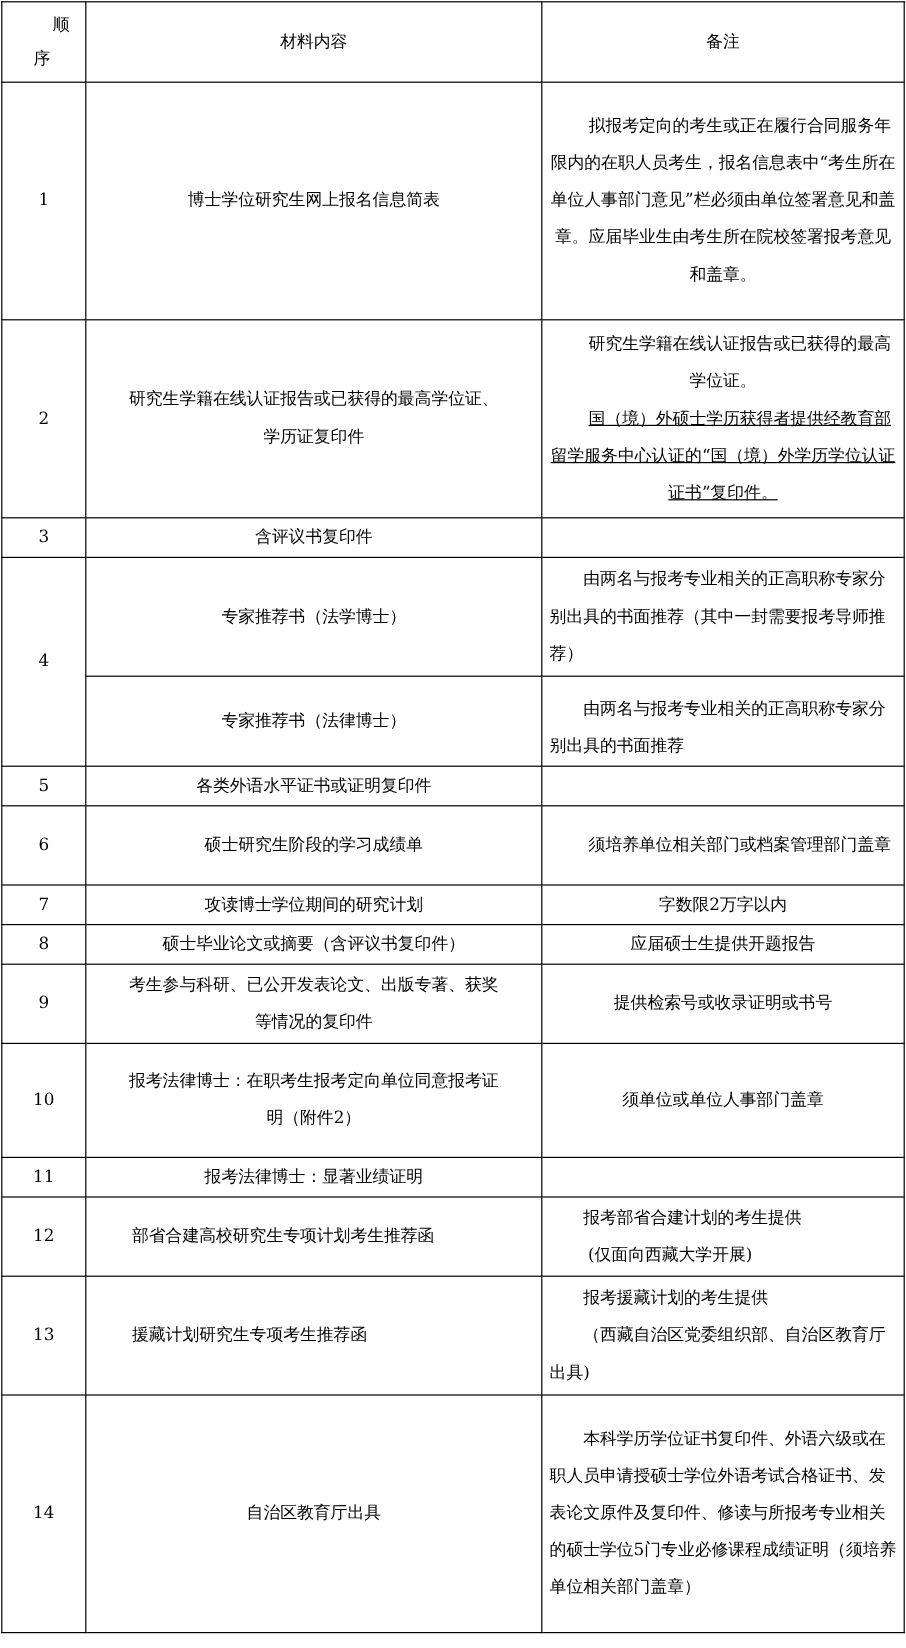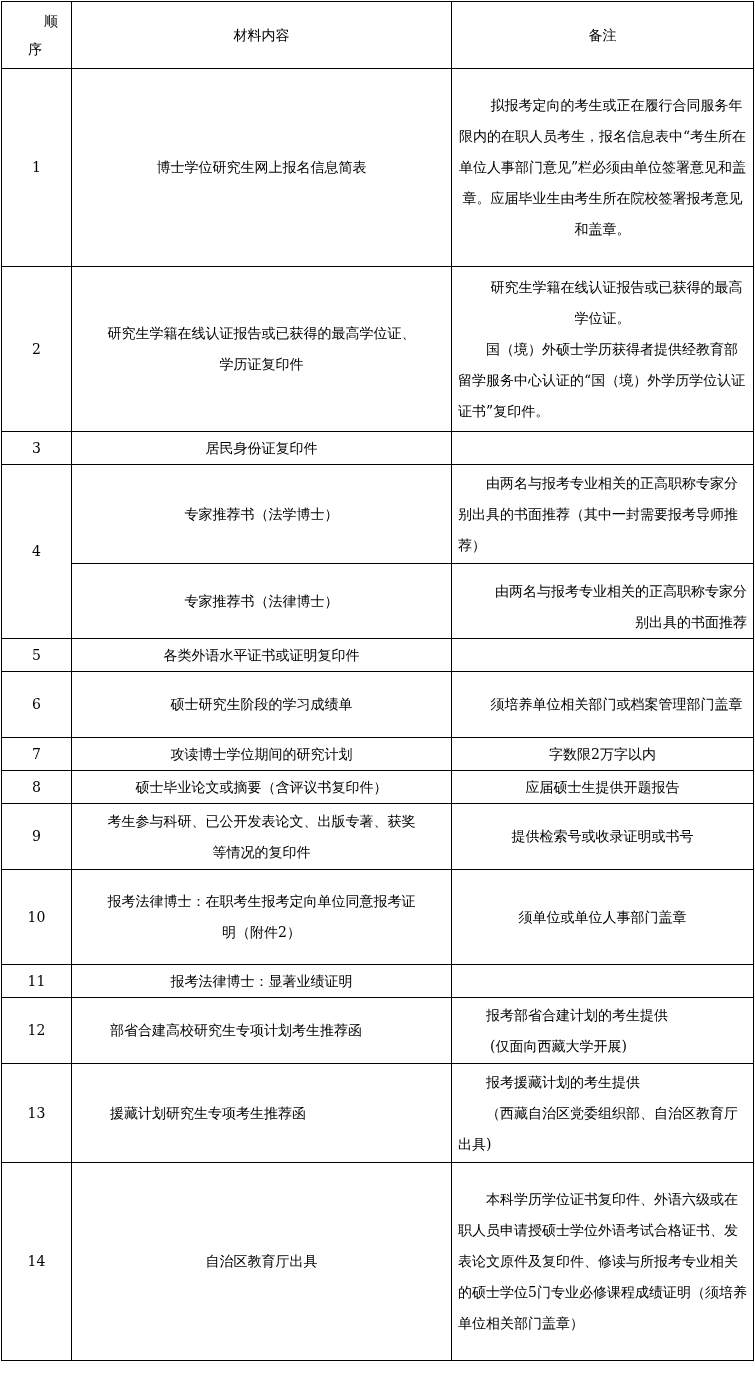--- a/index.html
+++ b/index.html
@@ -46,41 +46,41 @@
     <td class="rm" style="padding:2px 6px;">
       <p class="ind" style="text-align:center;">拟报考定向的考生或正在履行合同服务年限内的在职人员考生，报名信息表中“考生所在单位人事部门意见”栏必须由单位签署意见和盖章。应届毕业生由考生所在院校签署报考意见和盖章。</p>
     </td>
   </tr>
 
   <tr style="height:165px;">
     <td class="num">2</td>
     <td class="center" style="padding:16px 34px;">研究生学籍在线认证报告或已获得的最高学位证、学历证复印件</td>
     <td class="rm">
       <p class="ind" style="text-align:center;">研究生学籍在线认证报告或已获得的最高学位证。</p>
-      <p class="ind" style="text-align:left;">国（境）外硕士学历获得者提供经教育部留学服务中心认证的“国（境）外学历学位认证证书”复印件。</p>
+      <p class="ind" style="text-align:center;text-decoration:underline;">国（境）外硕士学历获得者提供经教育部留学服务中心认证的“国（境）外学历学位认证证书”复印件。</p>
     </td>
   </tr>
 
   <tr style="height:33px;">
     <td class="num">3</td>
-    <td class="center">居民身份证复印件</td>
+    <td class="center">含评议书复印件</td>
     <td class="rm"></td>
   </tr>
 
   <tr style="height:99px;">
     <td class="num" rowspan="2">4</td>
     <td class="center">专家推荐书（法学博士）</td>
     <td class="rm">
       <p class="ind" style="text-align:left;">由两名与报考专业相关的正高职称专家分别出具的书面推荐（其中一封需要报考导师推荐）</p>
     </td>
   </tr>
   <tr style="height:66px;">
     <td class="center">专家推荐书（法律博士）</td>
     <td class="rm">
-      <p class="ind" style="text-align:right;margin-top:12px;">由两名与报考专业相关的正高职称专家分别出具的书面推荐</p>
+      <p class="ind" style="text-align:left;margin-top:12px;">由两名与报考专业相关的正高职称专家分别出具的书面推荐</p>
     </td>
   </tr>
 
   <tr style="height:33px;">
     <td class="num">5</td>
     <td class="center">各类外语水平证书或证明复印件</td>
     <td class="rm"></td>
   </tr>
 
   <tr style="height:66px;">

